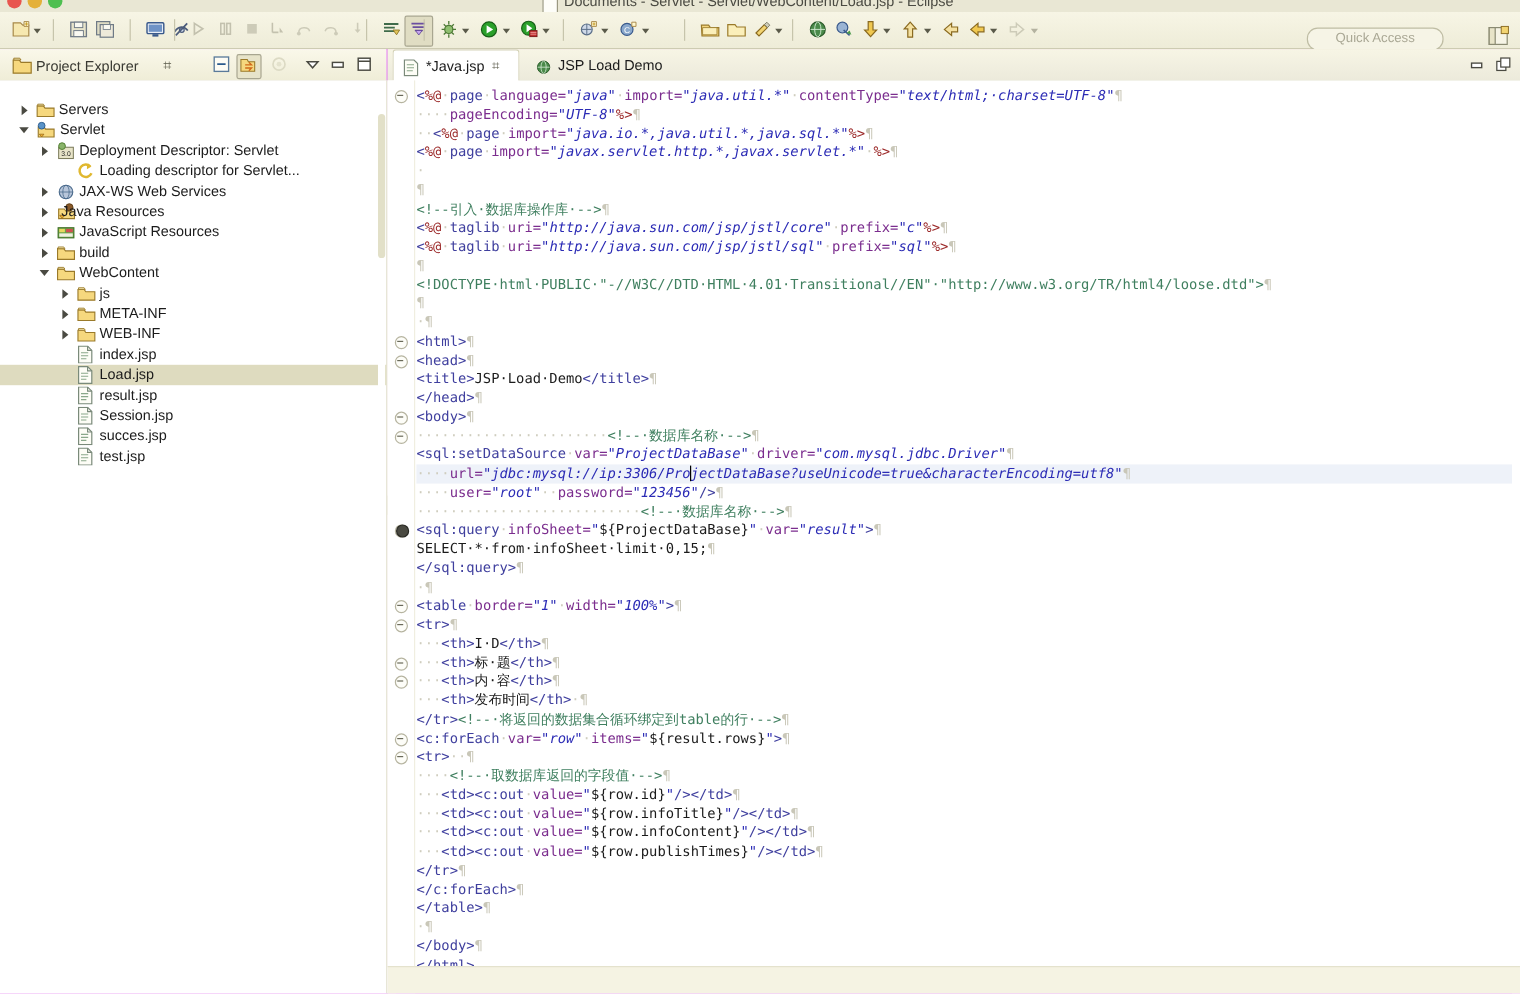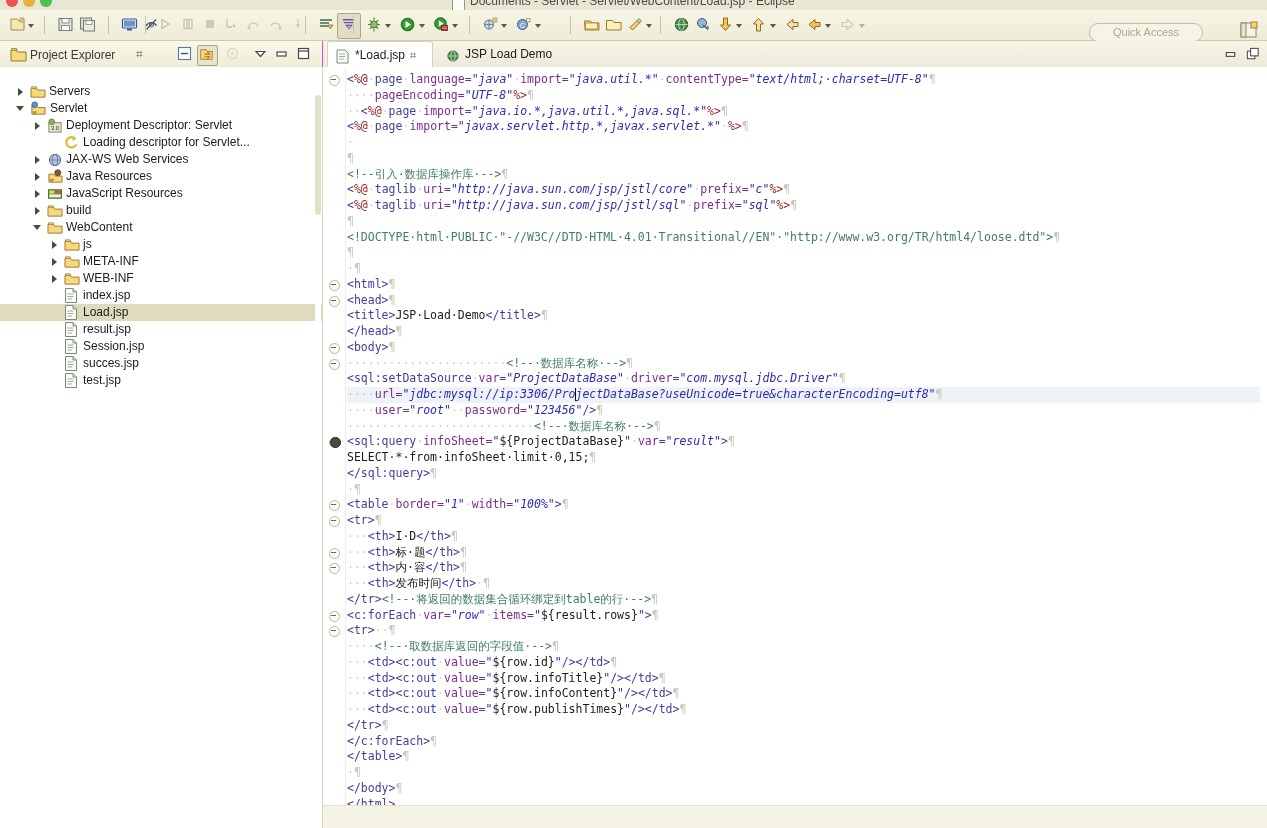--- a/index.html
+++ b/index.html
@@ -547,21 +547,21 @@
               </svg></span>
             <span class="tlabel" style="left: 66px;">JAX-WS Web Services</span>
           </div>
           <div class="tree-row">
             <span class="tw" style="left: 33px;"></span>
             <span class="ticon" style="left: 47px;"><svg xmlns="http://www.w3.org/2000/svg" width="16" height="16" viewBox="0 0 17 17">
                 <path d="M2 5.5h5l1.5 2H16V14H2z" fill="#f6d87e" stroke="#9a7a2a" stroke-width="1"></path>
                 <circle cx="11.5" cy="4" r="3.2" fill="#8a5a2a" stroke="#5a3a10" stroke-width=".8"></circle>
                 <path d="M3 11l2 3 2-3z" fill="#f0b030" stroke="#8a5a10" stroke-width=".6"></path>
               </svg></span>
-            <span class="tlabel" style="left: 66px;">Java Resources</span>
+            <span class="tlabel" style="left: 51px;">Java Resources</span>
           </div>
           <div class="tree-row">
             <span class="tw" style="left: 33px;"></span>
             <span class="ticon" style="left: 47px;"><svg xmlns="http://www.w3.org/2000/svg" width="16" height="16" viewBox="0 0 17 17">
                 <rect x="1.5" y="4" width="14" height="9" fill="#6aa44a" stroke="#3a6a20" stroke-width=".9"></rect>
                 <rect x="2.5" y="5" width="5" height="3" fill="#e8d860"></rect>
                 <rect x="8.5" y="5" width="6" height="3" fill="#d05050"></rect>
                 <rect x="2.5" y="9" width="12" height="3" fill="#f0f0e0"></rect>
               </svg></span>
             <span class="tlabel" style="left: 66px;">JavaScript Resources</span>
@@ -663,21 +663,21 @@
 
   <div class="editor-area">
     <div class="tabstrip">
       <div class="tab active" style="left:4px; width:104px;">
         <span class="tab-icon">
           <svg width="13" height="15" viewBox="0 0 13 15">
             <path d="M1 1h8l3 3v10H1z" fill="#fdfdf6" stroke="#7a8a7a" stroke-width="1"></path>
             <path d="M3 5h6M3 7.5h6M3 10h5" stroke="#8aa88a" stroke-width=".9"></path>
           </svg>
         </span>
-        <span class="tab-label">*Load.jsp</span>
+        <span class="tab-label">*Java.jsp</span>
         <span class="tab-close" style="left:82px;">⌗</span>
       </div>
       <div class="tab" style="left:115px; width:130px;">
         <span class="tab-icon">
           <svg width="14" height="14" viewBox="0 0 17 17">
             <circle cx="8.5" cy="8.5" r="6.2" fill="#4a8a4a" stroke="#2a5a2a" stroke-width="1"></circle>
             <ellipse cx="8.5" cy="8.5" rx="2.6" ry="6.2" fill="none" stroke="#d8ecd8" stroke-width=".8"></ellipse>
             <path d="M2.4 8.5h12.2" stroke="#d8ecd8" stroke-width=".8"></path>
           </svg>
         </span>

